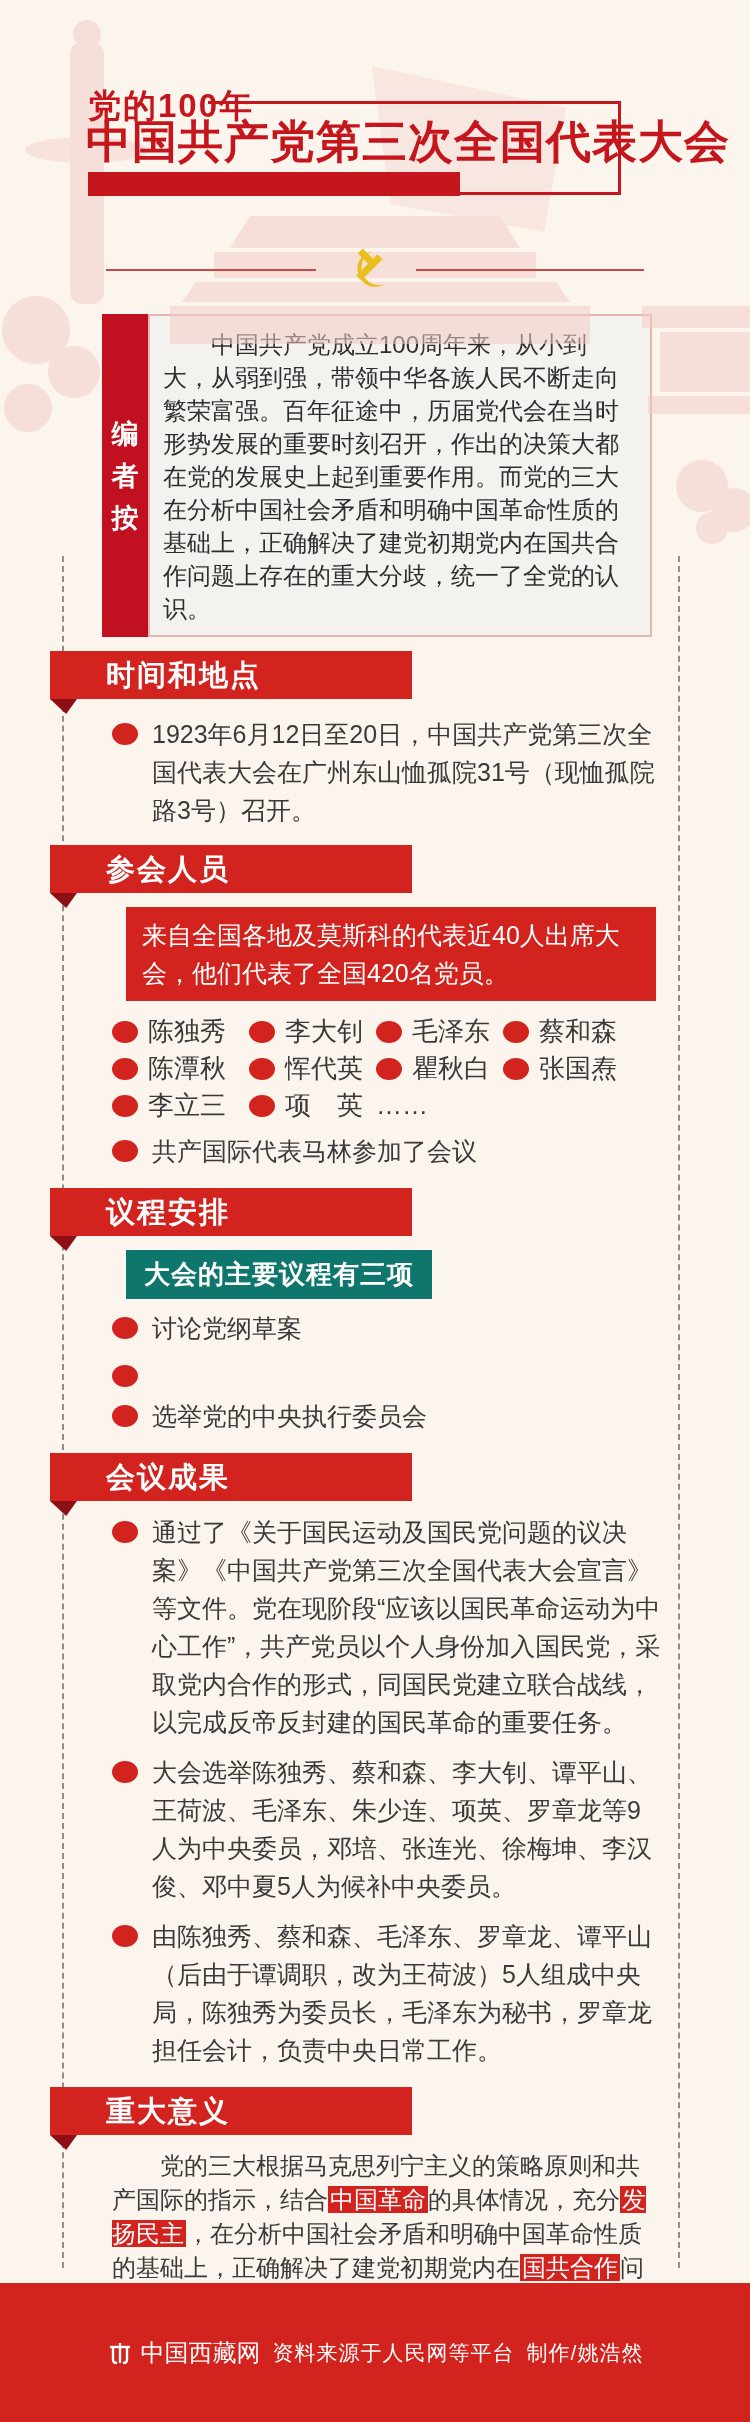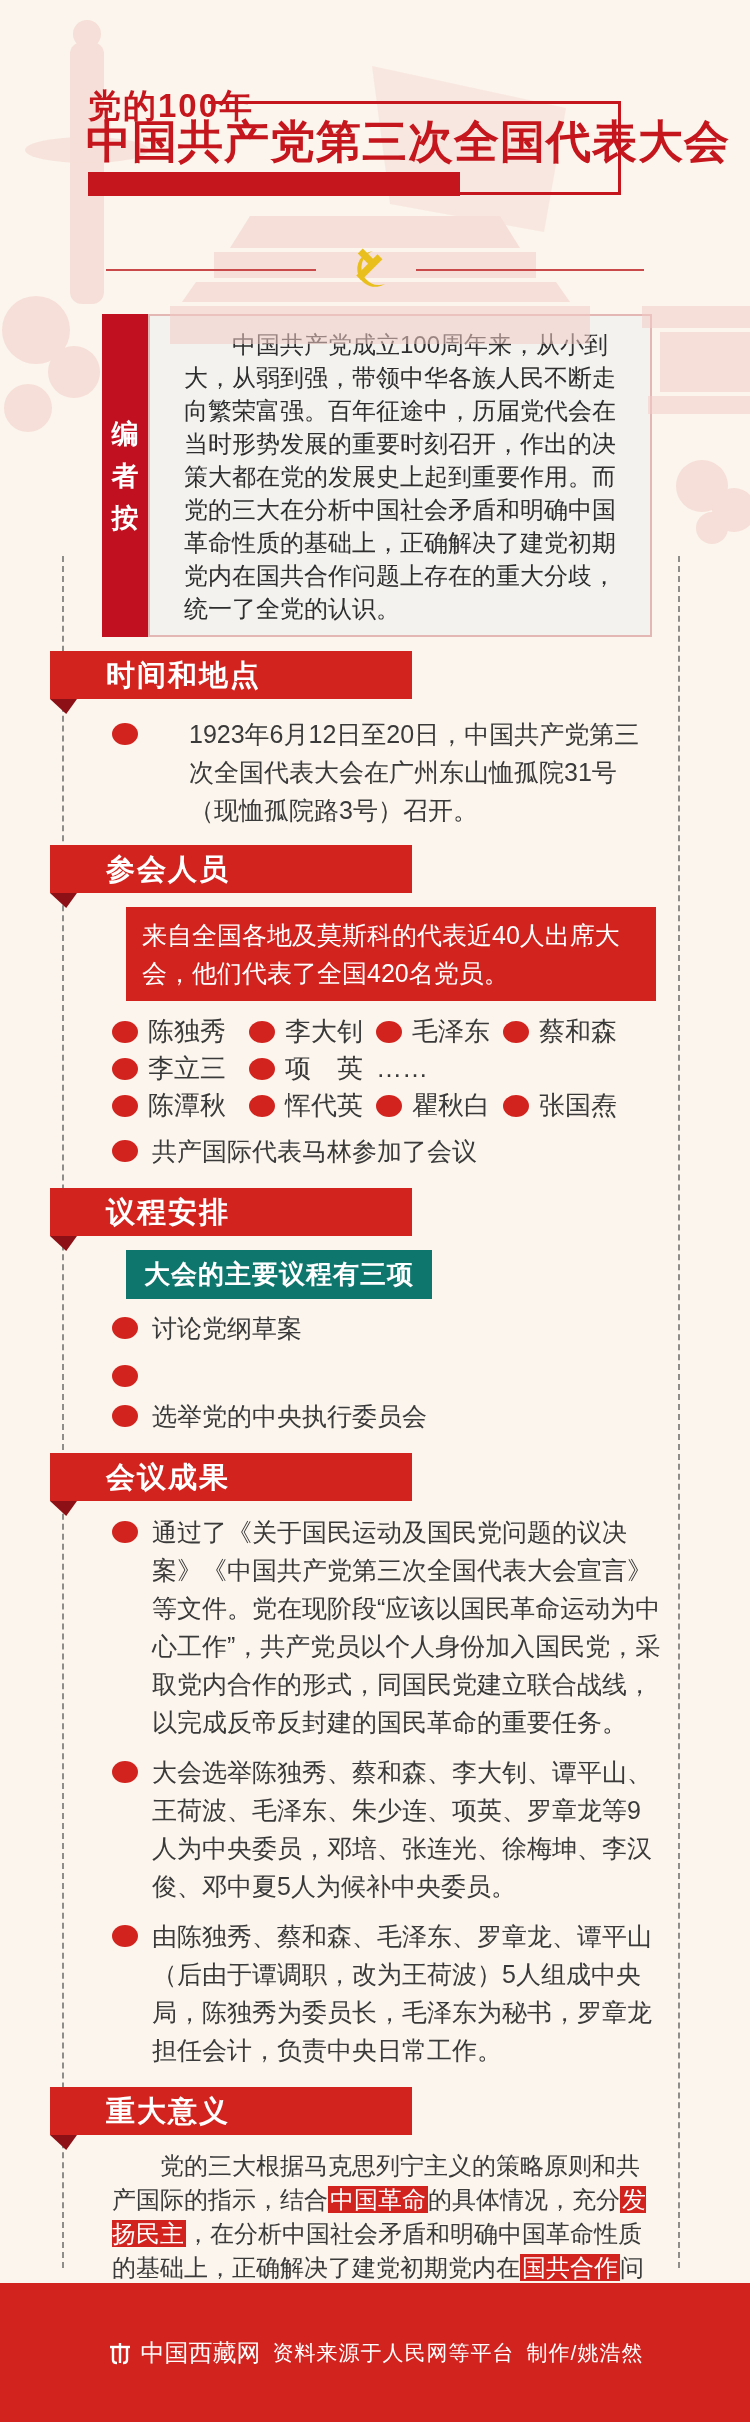--- a/index.html
+++ b/index.html
@@ -14,37 +14,37 @@
                border-top:3px solid #c4161c;border-right:3px solid #c4161c;border-bottom:3px solid #c4161c;}
   .main-title{position:absolute;left:86px;top:112px;font-size:45px;font-weight:bold;color:#c4161c;letter-spacing:1px;white-space:nowrap;}
   .title-bar{position:absolute;left:88px;top:172px;width:372px;height:24px;background:#c4161c;}
   .divider{position:absolute;left:0;top:246px;width:750px;display:flex;align-items:center;justify-content:center;gap:26px;}
   .divider .line{height:2px;background:#c9484a;flex:none;}
   .line-l{width:210px;}  .line-r{width:228px;}
   
   .editor{display:flex;margin:14px 0 0 102px;width:550px;}
   .editor-bar{flex:none;width:46px;background:#c1101f;color:#fff;display:flex;flex-direction:column;
               align-items:center;justify-content:center;gap:6px;font-size:27px;font-weight:bold;}
-  .editor-box{flex:1;background:#f3f2ef;border:2px solid #e3b7b3;padding:12px 18px 10px 34px;}
+  .editor-box{flex:1;background:#f3f2ef;border:2px solid #e3b7b3;padding:12px 18px 10px 13px;}
   .editor-box p{margin:0;font-size:24px;line-height:33px;text-indent:2em;color:#2e2e2e;}
   
   .rail{position:absolute;top:556px;height:1712px;width:0;border-left:2px dashed #8f8d8a;}
   .rail-left{left:62px;} .rail-right{left:678px;}
   
   .ribbon{position:relative;margin-left:50px;width:362px;height:48px;background:#d2231e;color:#fff;
           font-size:29px;font-weight:bold;line-height:48px;padding-left:56px;box-sizing:border-box;letter-spacing:2px;}
   .ribbon .fold{position:absolute;left:0;top:48px;width:27px;height:15px;background:#8c1016;
                 clip-path:polygon(0 0,100% 0,60% 100%);}
   
   .content{margin:0 88px 0 112px;}
   .bullet-item{display:flex;align-items:flex-start;}
   .dot{flex:none;width:26px;height:22px;border-radius:50%;background:#d2231e;margin:8px 14px 0 0;}
   .btext{font-size:25px;line-height:38px;color:#3a3a3a;}
   
-  .sec-time .bullet-item{margin-top:16px;gap:37px;}
+  .sec-time .bullet-item{margin-top:16px;}
   .info-box{margin:14px 0 0 14px;background:#d2231e;color:#fff;font-size:25px;line-height:38px;
             padding:9px 16px;width:498px;}
   .names{margin:12px 0 0 0;}
   .names-row{display:flex;}
   .name-cell{display:flex;align-items:center;height:37px;}
   .name-cell .dot{margin:0 10px 0 0;}
   .name-cell span{font-size:26px;color:#3a3a3a;}
   .c0{width:137px;} .c1{width:127px;} .c2{width:127px;} .c3{width:150px;}
   .mari-note{margin-top:8px;}
   .lead-box{display:inline-block;margin:14px 0 0 14px;background:#0f766e;color:#fff;
@@ -162,46 +162,46 @@
               <span>毛泽东</span>
             </div>
             <div class="name-cell c3">
               <div class="dot"></div>
               <span>蔡和森</span>
             </div>
           </div>
           <div class="names-row">
             <div class="name-cell c0">
               <div class="dot"></div>
-              <span>李立三</span>
+              <span>陈潭秋</span>
             </div>
             <div class="name-cell c1">
               <div class="dot"></div>
-              <span>项　英</span>
+              <span>恽代英</span>
             </div>
             <div class="name-cell c2">
-              <span>……</span>
+              <div class="dot"></div>
+              <span>瞿秋白</span>
+            </div>
+            <div class="name-cell c3">
+              <div class="dot"></div>
+              <span>张国焘</span>
             </div>
           </div>
           <div class="names-row">
             <div class="name-cell c0">
               <div class="dot"></div>
-              <span>陈潭秋</span>
+              <span>李立三</span>
             </div>
             <div class="name-cell c1">
               <div class="dot"></div>
-              <span>恽代英</span>
+              <span>项　英</span>
             </div>
             <div class="name-cell c2">
-              <div class="dot"></div>
-              <span>瞿秋白</span>
-            </div>
-            <div class="name-cell c3">
-              <div class="dot"></div>
-              <span>张国焘</span>
+              <span>……</span>
             </div>
           </div>
         </div>
       <div class="bullet-item mari-note">
         <div class="dot"></div>
         <div class="btext">共产国际代表马林参加了会议</div>
       </div>
     </div>
   </div>
 

